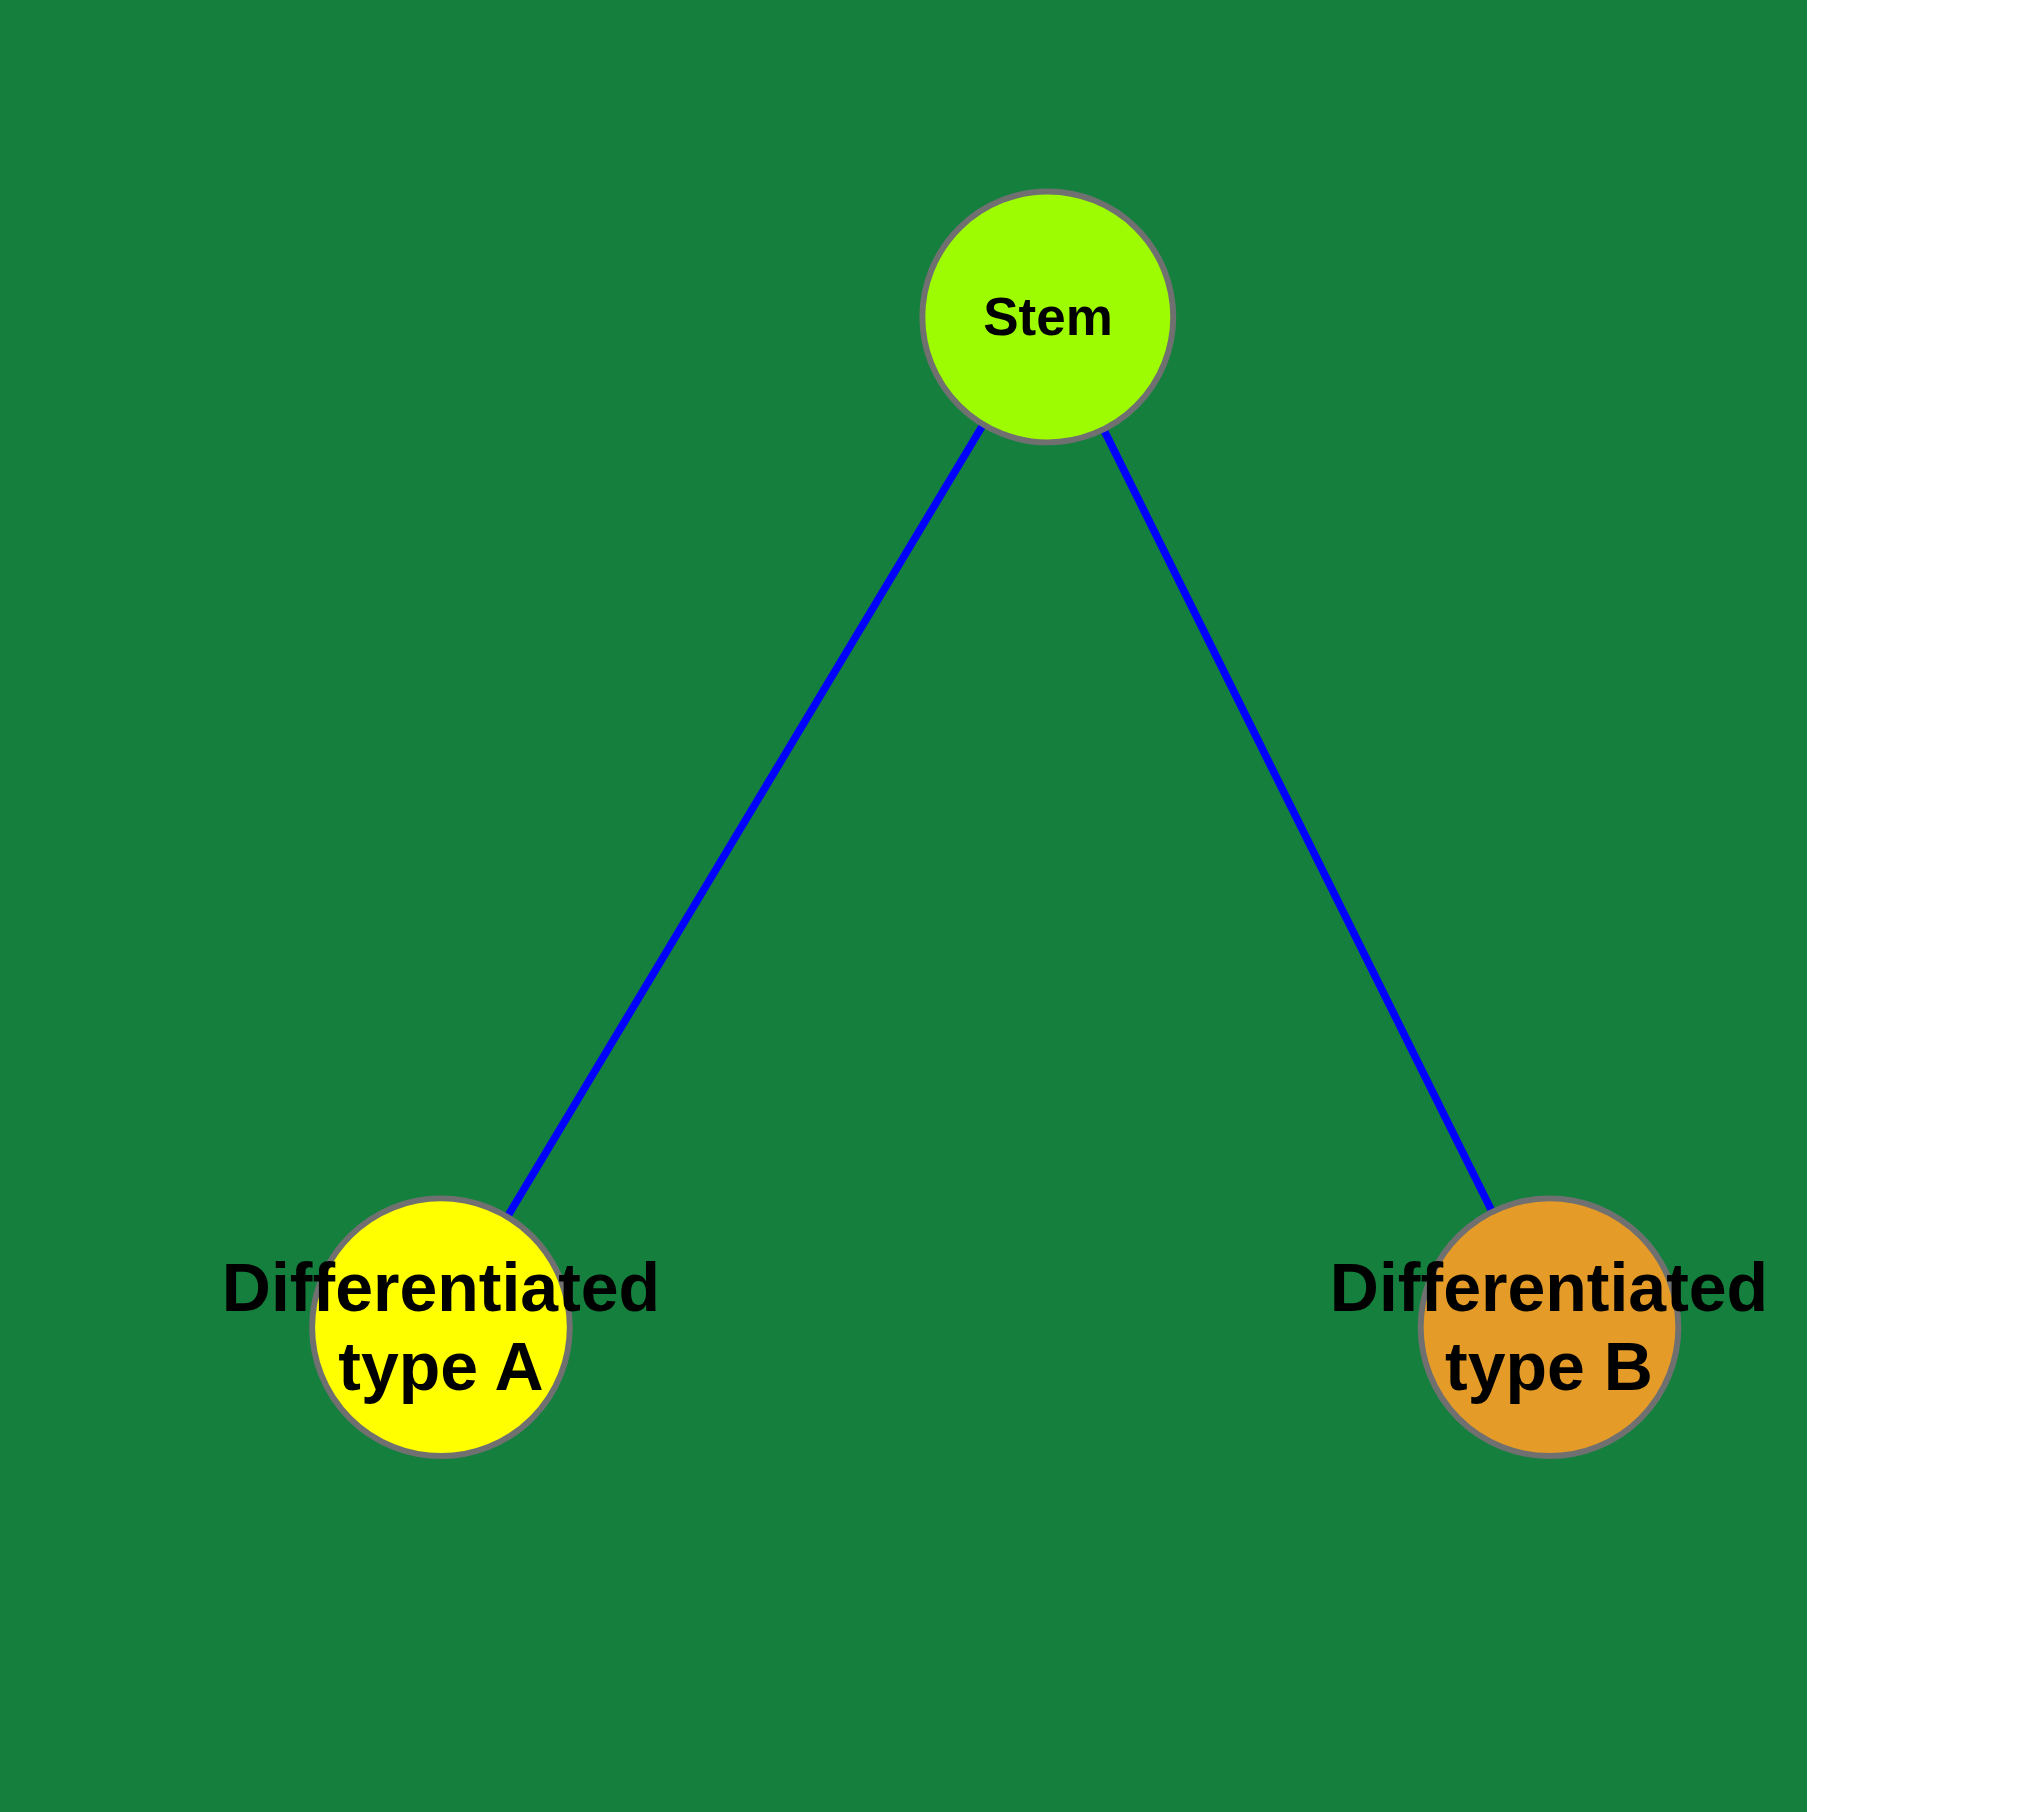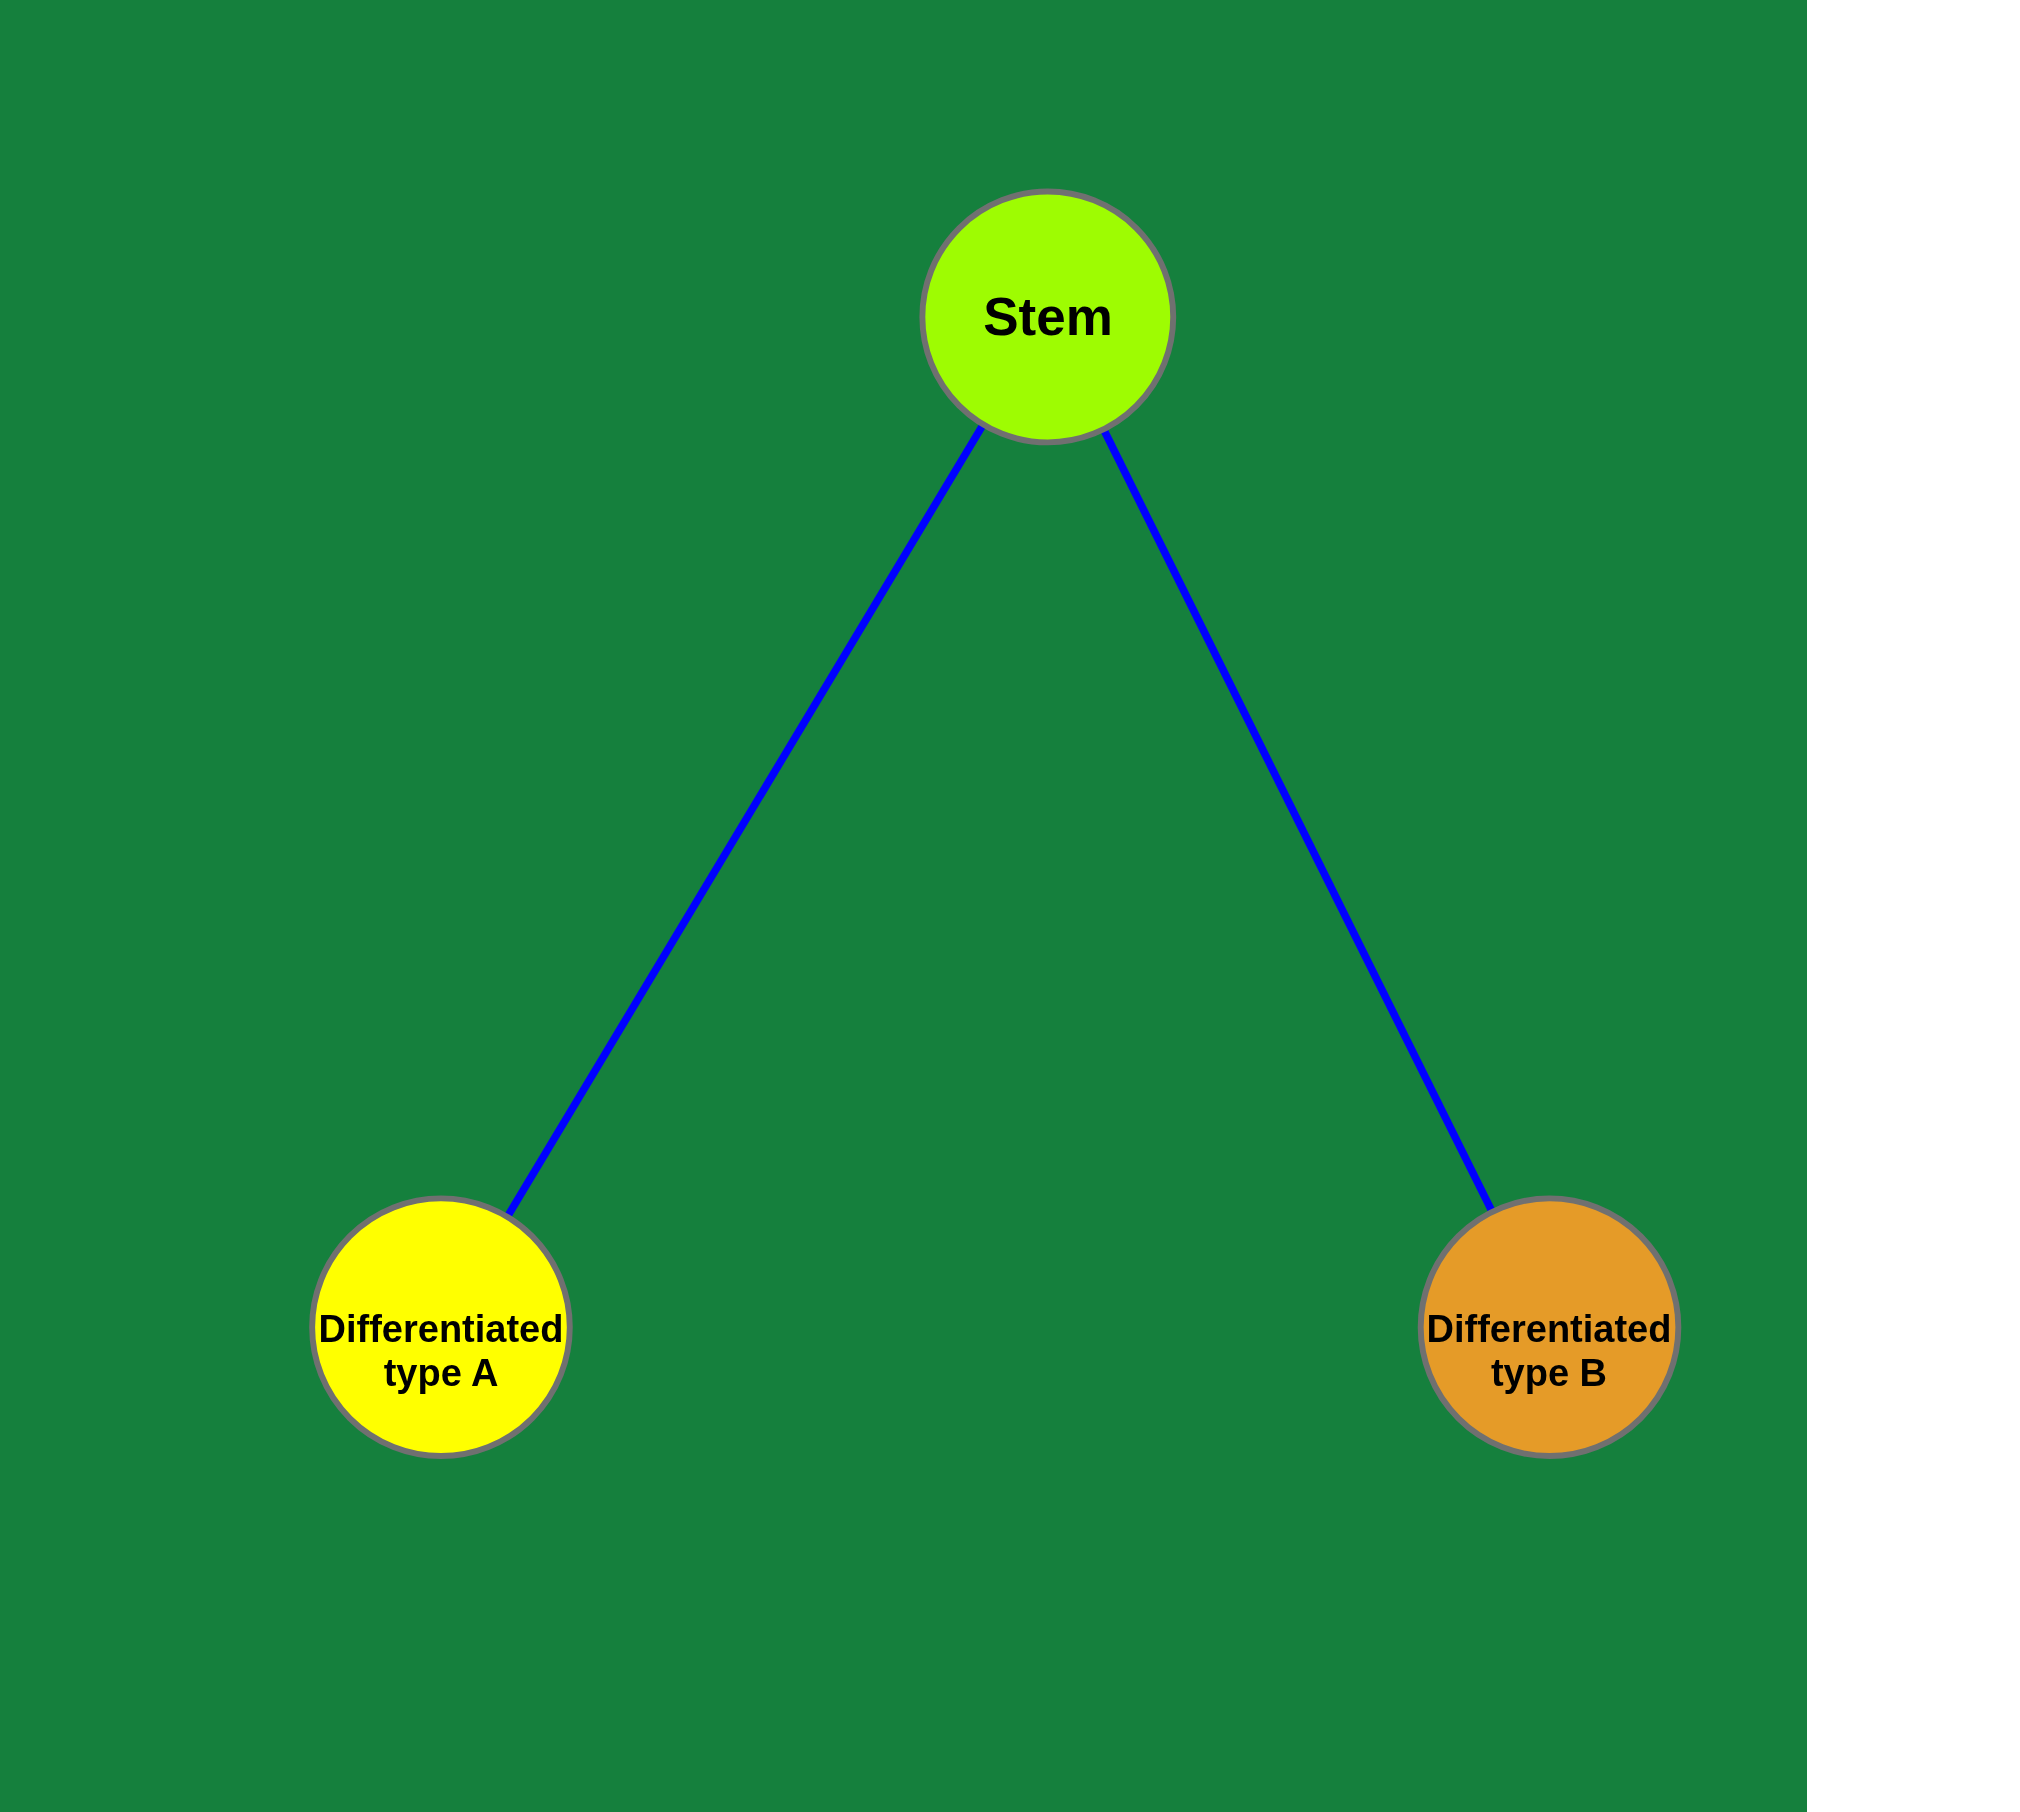--- a/index.html
+++ b/index.html
@@ -31,22 +31,21 @@
     text-align: center;
     white-space: pre;
     line-height: 1.16;
     pointer-events: none;
     transform: translate(-50%, -50%);
   }
   .label-stem {
     font-size: 53px;
   }
   .label-diff {
-    font-size: 38px;
-    margin-top: 24px;
+    font-size: 68px;
   }
 </style>
 </head>
 <body>
 
 <div id="canvas" style="width: 1807px; height: 1812px; background: #15803d;">
 
   <svg id="graph-svg" viewBox="0 0 2384 2138" style="width: 2021px; height: 1812px;">
     <g id="edge-layer">
         <line x1="1162.8815405885289" y1="495.72793801462774" x2="595.1781343244702" y2="1440.8431059849602" stroke="#0000ff" stroke-width="9" stroke-linecap="butt"></line>

